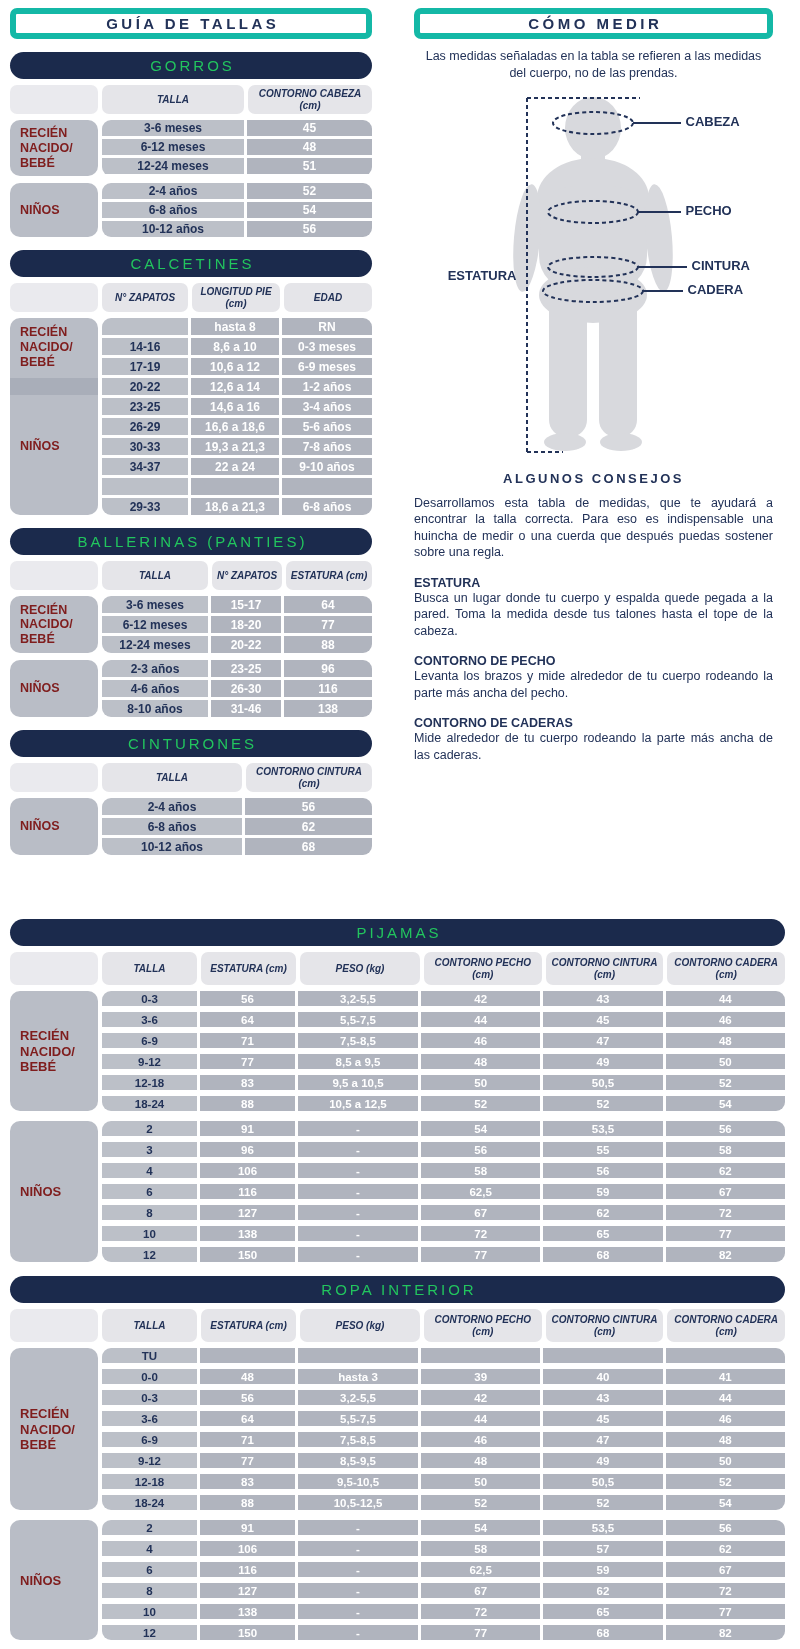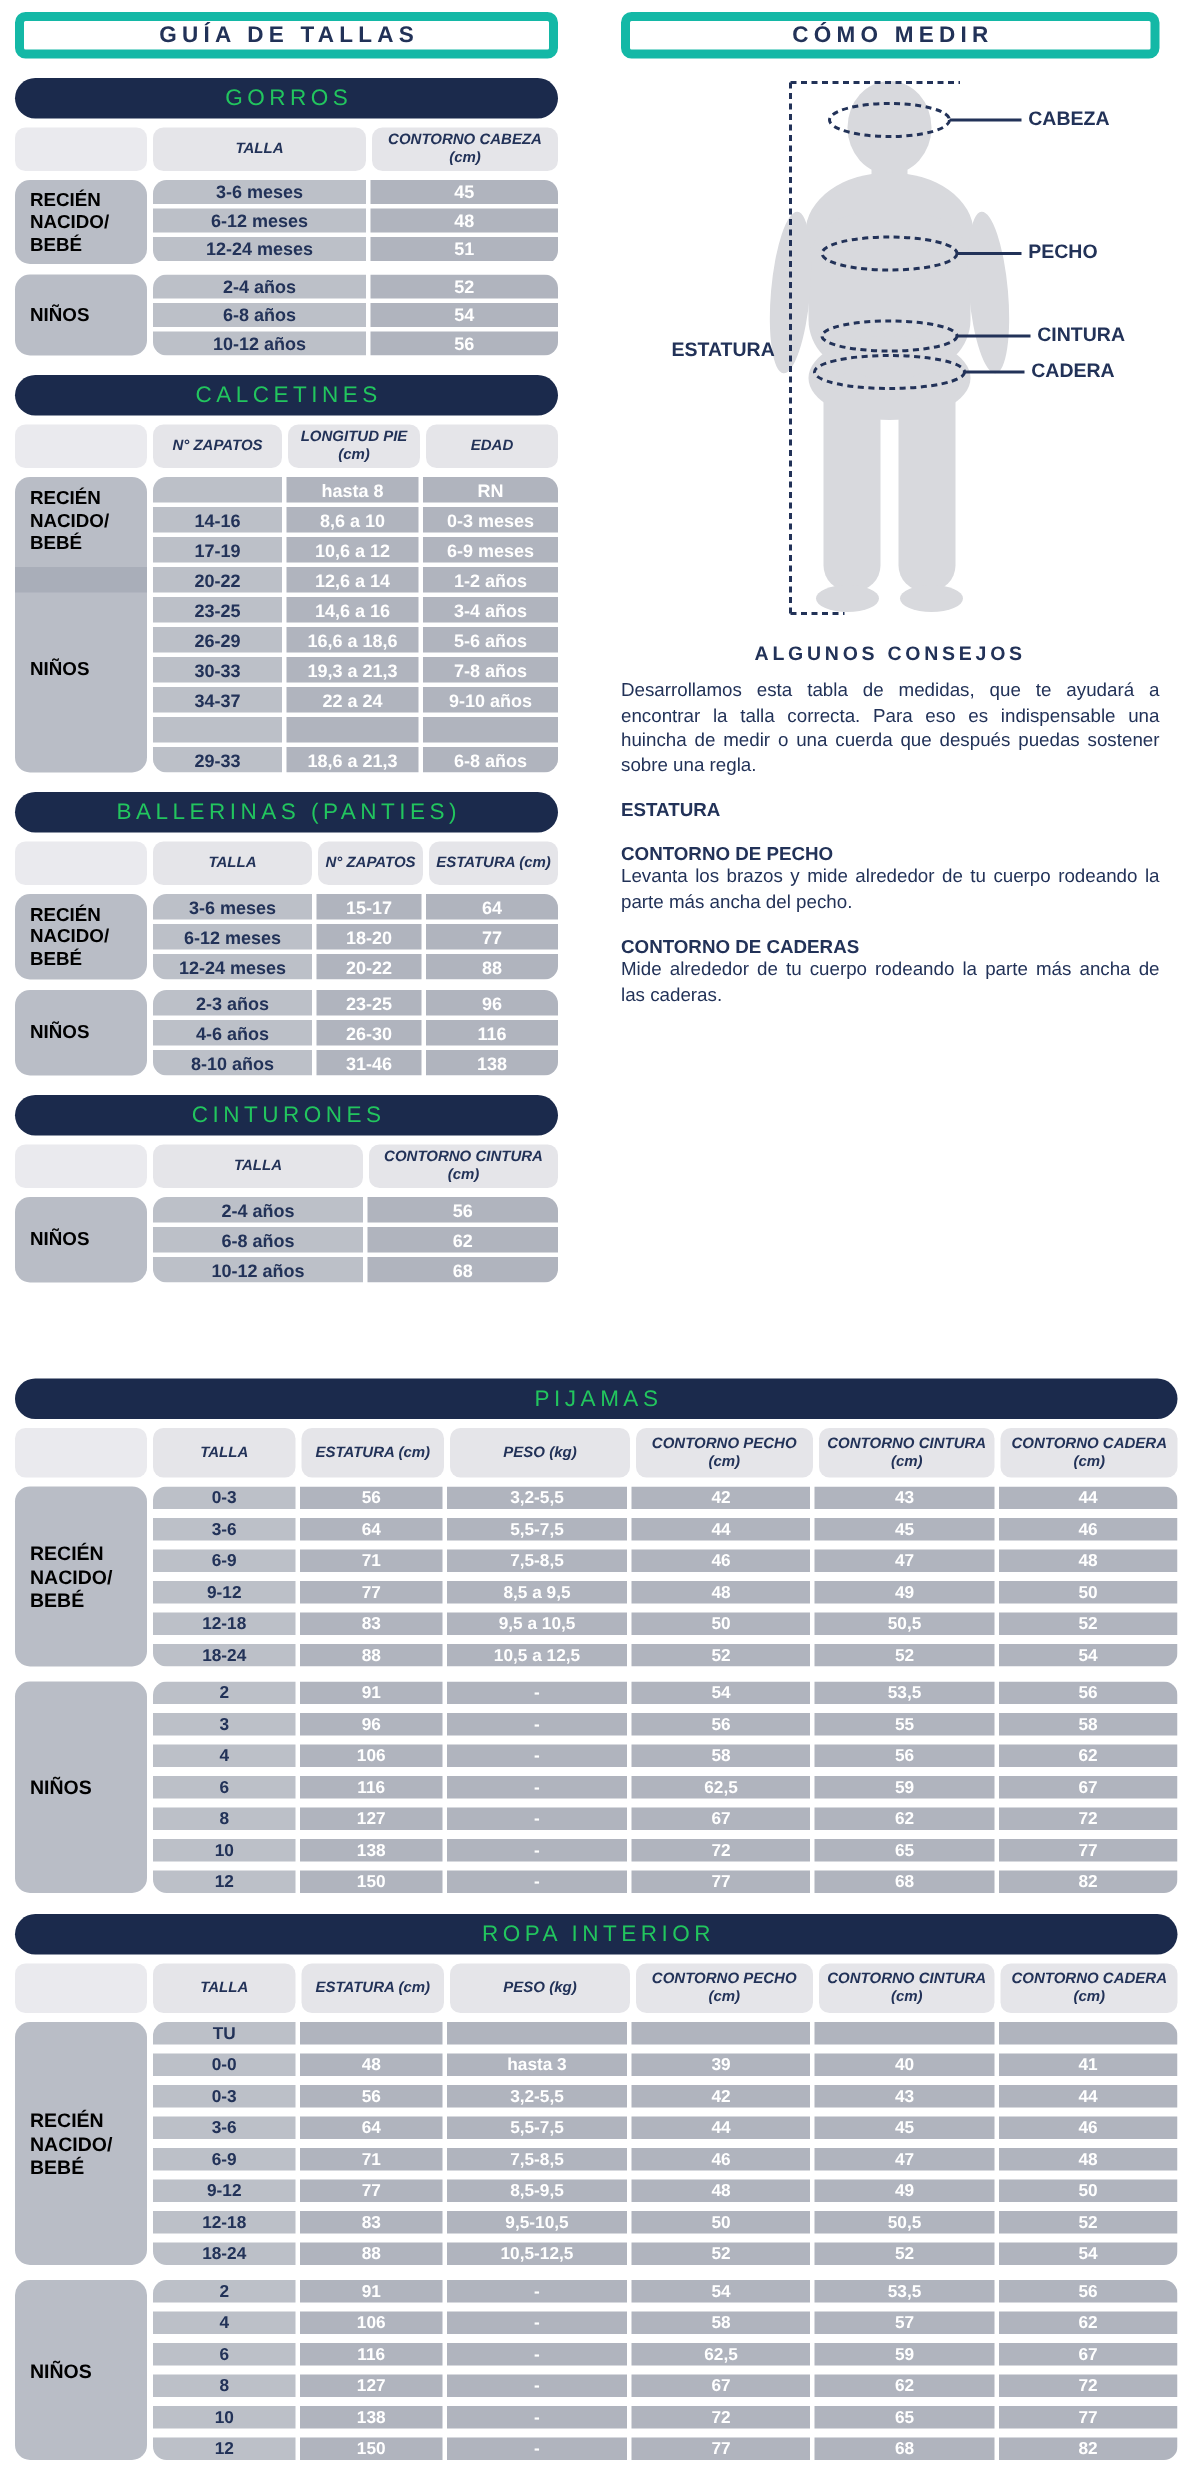--- a/index.html
+++ b/index.html
@@ -39,21 +39,21 @@
   .hcell {
     background:#e5e5e9; border-radius:7px; color:#223258; font-weight:bold;
     font-size:10px; line-height:1.2; text-align:center;
     display:flex; align-items:center; justify-content:center;
     min-height:29px; padding:2px 3px;
   }
   .tgroup { display:flex; gap:4px; margin-bottom:7px; }
   .tgroup:last-child { margin-bottom:0; }
   .glabel {
     width:88px; flex:none; background:#b9bdc6; border-radius:10px;
-    color:#000000; font-weight:bold; font-size:12.5px; line-height:1.18;
+    color:#7f1d1d; font-weight:bold; font-size:12.5px; line-height:1.18;
     display:flex; align-items:center; padding:6px 4px 6px 10px;
   }
   .glabel.dual { position:relative; padding:0; display:block; }
   .glabel.dual .gl-top { position:absolute; top:7px; left:10px; right:2px; }
   .glabel.dual .gl-band { position:absolute; top:60px; height:17px; left:0; right:0; background:#a9aeb9; }
   .glabel.dual .gl-bottom { position:absolute; top:121px; left:10px; }
   .rows { flex:1; display:flex; flex-direction:column; gap:3px; border-radius:9px; overflow:hidden; }
   .trow { display:grid; gap:3px; }
   .cell {
     background:#b0b4be; color:#ffffff; font-weight:bold; font-size:12px;
@@ -302,20 +302,21 @@
                 <div class="cell first">10-12 años</div>
                 <div class="cell">68</div>
               </div>
             </div>
           </div>
         </div>
     </div>
 
     <div class="col-right">
       <div class="titlebox">CÓMO MEDIR</div>
+      <div class="intro">Las medidas señaladas en la tabla se refieren a las medidas del cuerpo, no de las prendas.</div>
 
       <div class="diagram">
         <svg width="358" height="368" viewBox="0 0 358 368">
           <g fill="#d8d9dd">
             <ellipse cx="178" cy="38" rx="28" ry="31"></ellipse>
             <rect x="166" y="60" width="24" height="16"></rect>
             <ellipse cx="178" cy="108" rx="56" ry="40"></ellipse>
             <rect x="124" y="96" width="108" height="104" rx="34"></rect>
             <ellipse cx="112" cy="148" rx="13" ry="54" transform="rotate(5 112 148)"></ellipse>
             <ellipse cx="244" cy="148" rx="13" ry="54" transform="rotate(-5 244 148)"></ellipse>
@@ -348,20 +349,21 @@
         <div class="dlabel cintura">CINTURA</div>
         <div class="dlabel cadera">CADERA</div>
         <div class="dlabel estatura">ESTATURA</div>
       </div>
 
       <div class="consejos-title">ALGUNOS CONSEJOS</div>
       <div class="para">Desarrollamos esta tabla de medidas, que te ayudará a encontrar la talla correcta. Para eso es indispensable una huincha de medir o una cuerda que después puedas sostener sobre una regla.</div>
 
       <div class="tip">
         <div class="tip-h">ESTATURA</div>
+        <div class="tip-t">Busca un lugar donde tu cuerpo y espalda quede pegada a la pared. Toma la medida desde tus talones hasta el tope de la cabeza.</div>
       </div>
       <div class="tip">
         <div class="tip-h">CONTORNO DE PECHO</div>
         <div class="tip-t">Levanta los brazos y mide alrededor de tu cuerpo rodeando la parte más ancha del pecho.</div>
       </div>
       <div class="tip">
         <div class="tip-h">CONTORNO DE CADERAS</div>
         <div class="tip-t">Mide alrededor de tu cuerpo rodeando la parte más ancha de las caderas.</div>
       </div>
     </div>

